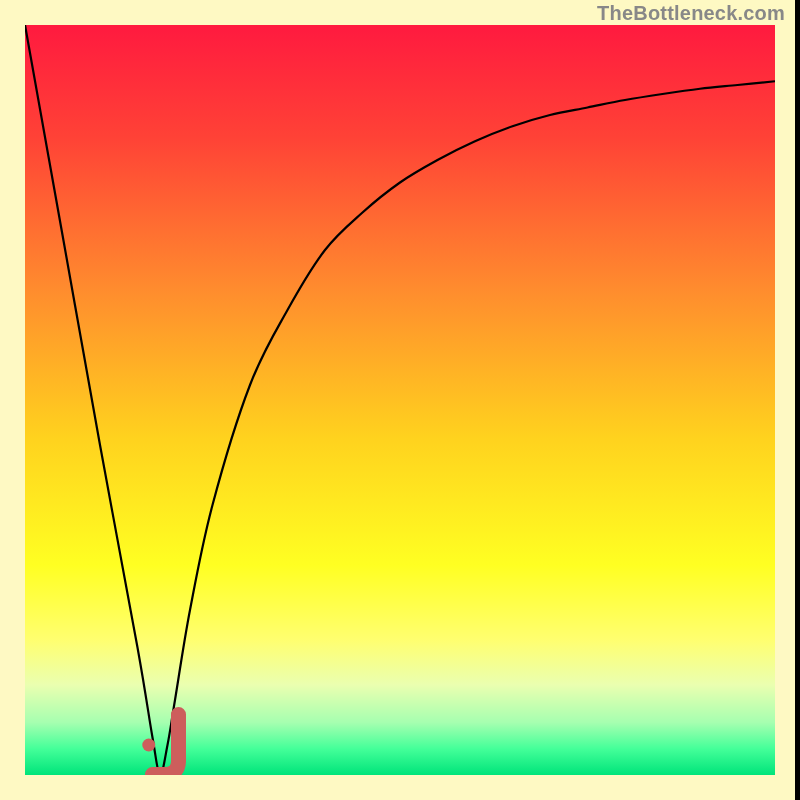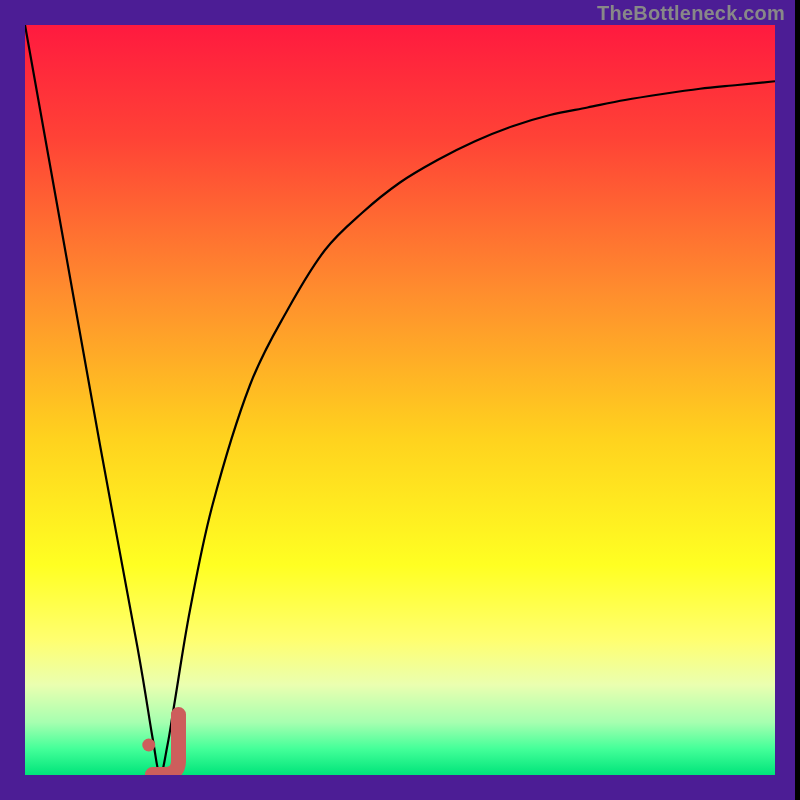--- a/index.html
+++ b/index.html
@@ -9,21 +9,21 @@
     height: 800px;
     background: #000;
     overflow: hidden;
   }
   .frame {
     position: absolute;
     left: 0;
     top: 0;
     width: 795px;
     height: 800px;
-    background: #4c1d95;
+    background: #fef9c3;
   }
   .plot {
     position: absolute;
     left: 25px;
     top: 25px;
     width: 750px;
     height: 750px;
     overflow: hidden;
   }
   .gradient {

